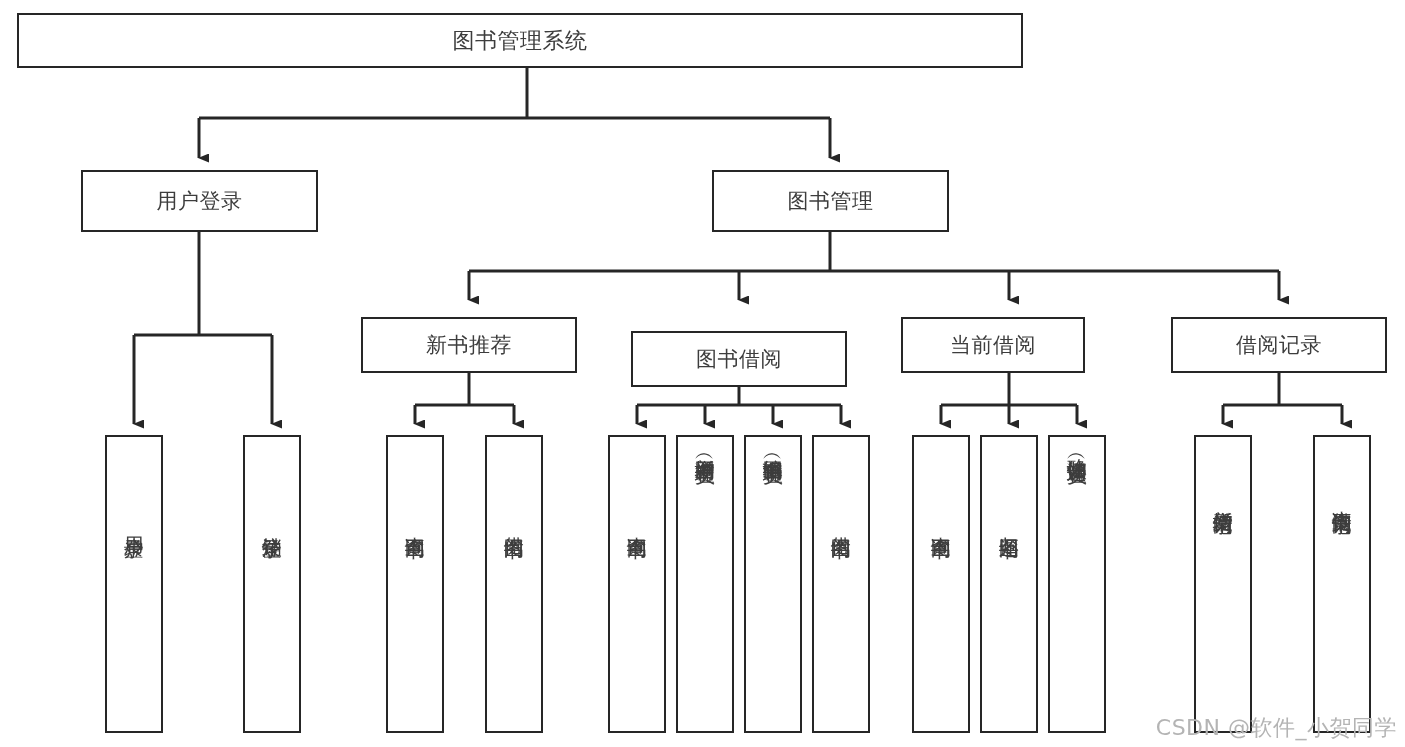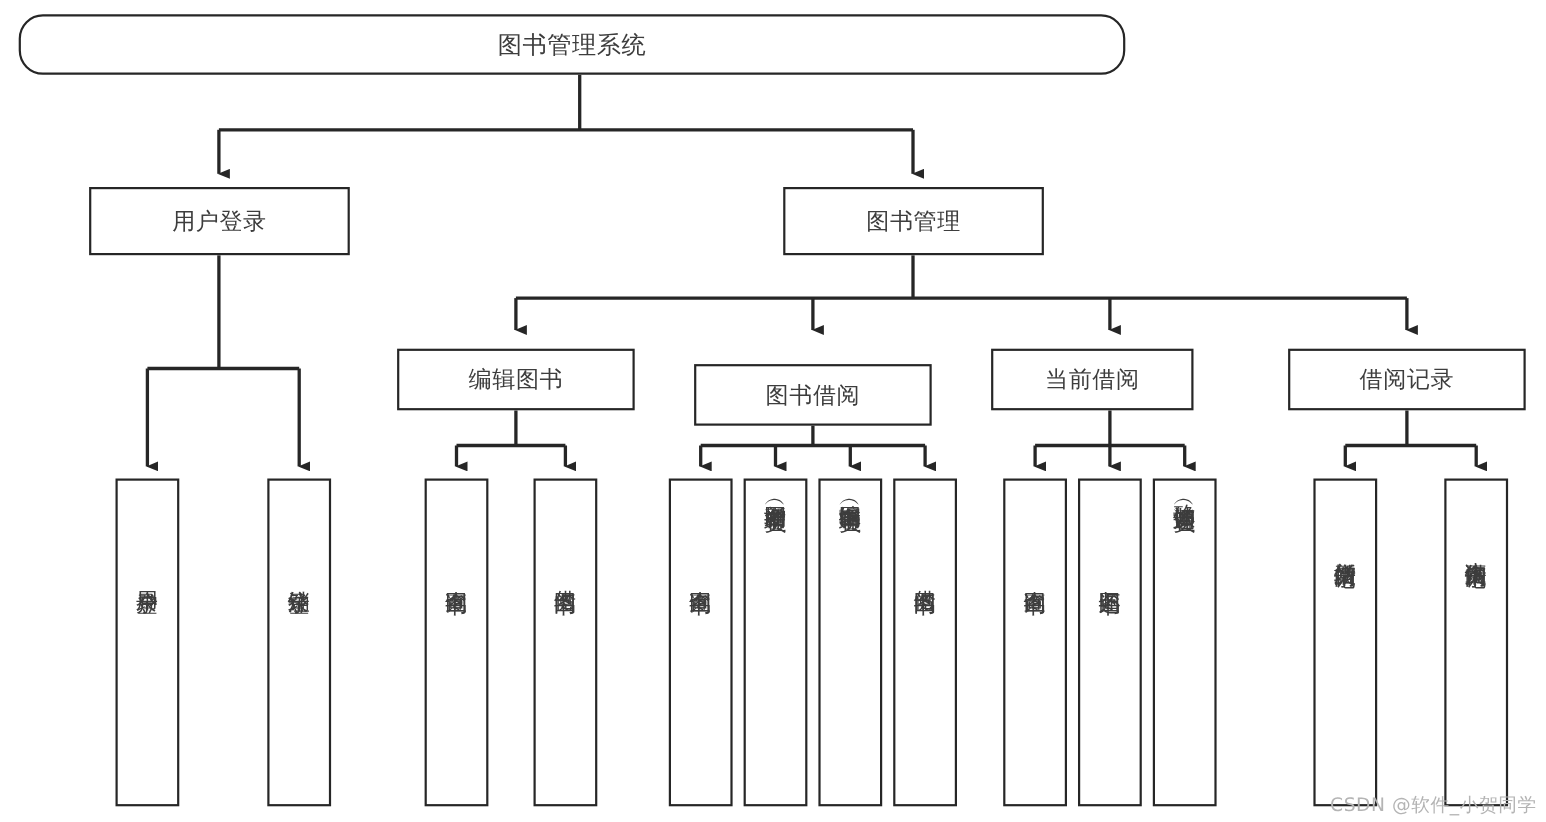--- a/index.html
+++ b/index.html
@@ -34,21 +34,20 @@
     justify-content: center;
     color: #3d3d3d;
   }
   .node-h {
     font-size: 21px;
     letter-spacing: 0.5px;
     white-space: nowrap;
   }
   .node-root {
     font-size: 22px;
-    border-radius: 22px;
   }
   .node-v {
     align-items: flex-start;
     padding-top: 6px;
   }
   .node-v .vlabel {
     writing-mode: vertical-rl;
     text-orientation: upright;
     font-size: 20px;
     line-height: 1.12;
@@ -59,21 +58,21 @@
   .node-v.mid .vlabel {
     margin-top: 78px;
   }
   .node-v.mid-s .vlabel {
     margin-top: 52px;
   }
   #watermark {
     position: absolute;
     right: 8px;
     bottom: 4px;
-    font-size: 17px;
+    font-size: 22px;
     color: #b4b4b4;
     white-space: nowrap;
     letter-spacing: 0.5px;
   }
 </style>
 </head>
 <body>
 
 <div id="diagram-root">
 
@@ -132,21 +131,21 @@
   </div>
 
   <div class="node node-h" style="left:81px; top:170px; width:237px; height:62px;">
     <span>用户登录</span>
   </div>
   <div class="node node-h" style="left:712px; top:170px; width:237px; height:62px;">
     <span>图书管理</span>
   </div>
 
   <div class="node node-h" style="left:361px; top:317px; width:216px; height:56px;">
-    <span>编辑图书</span>
+    <span>新书推荐</span>
   </div>
   <div class="node node-h" style="left:631px; top:331px; width:216px; height:56px;">
     <span>图书借阅</span>
   </div>
   <div class="node node-h" style="left:901px; top:317px; width:184px; height:56px;">
     <span>当前借阅</span>
   </div>
   <div class="node node-h" style="left:1171px; top:317px; width:216px; height:56px;">
     <span>借阅记录</span>
   </div>

